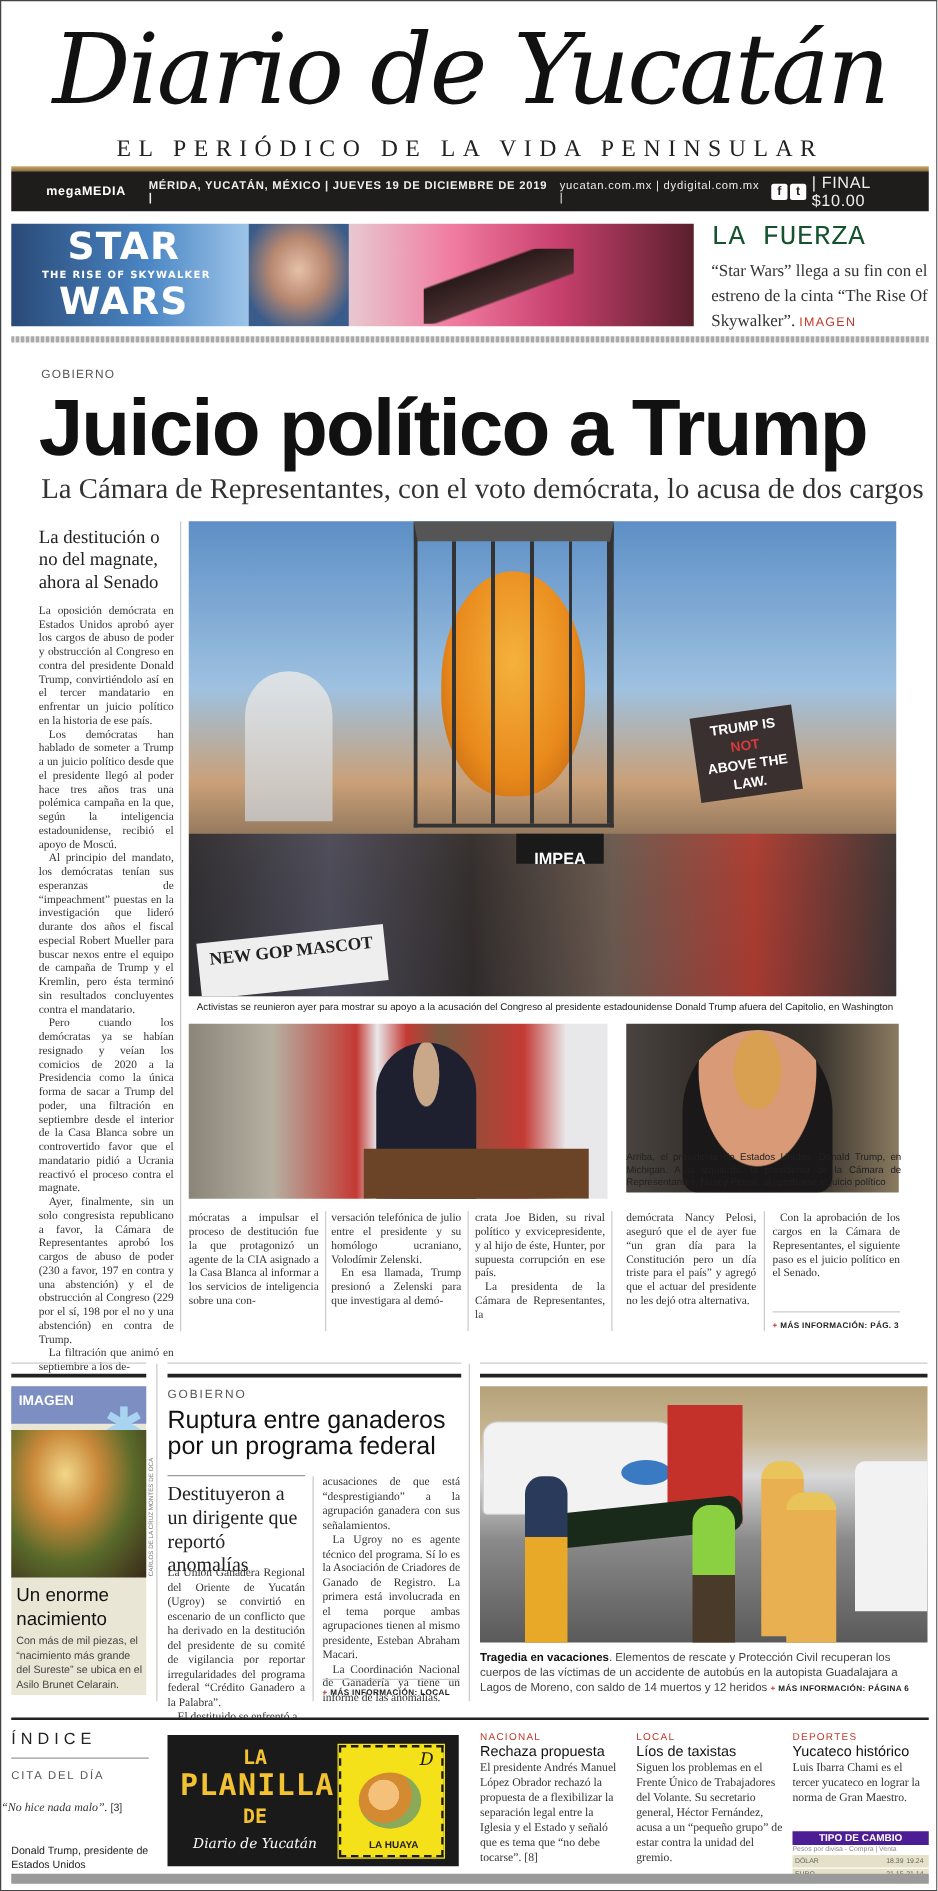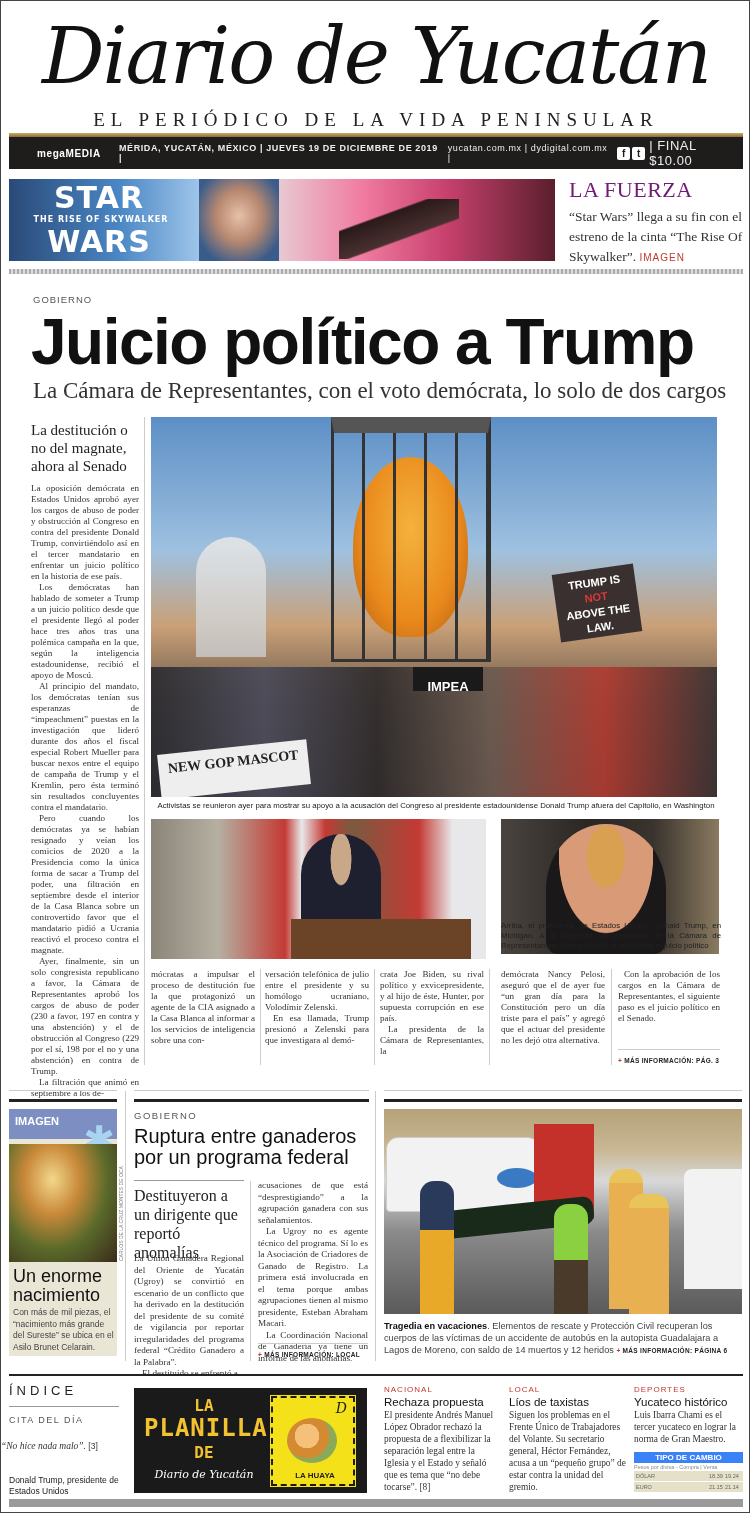--- a/index.html
+++ b/index.html
@@ -19,21 +19,21 @@
   .social { display: inline-flex; gap: 2px; margin: 0 4px; }
   .social span { width: 13px; height: 13px; background: #fff; color: #1f1c1c; font-size: 10px; font-weight: bold; text-align: center; line-height: 13px; border-radius: 2px; }
   .infobar .price { font-size: 13px; letter-spacing: 0.5px; }
 
   
   .swbanner { left: 8px; top: 178px; width: 546px; height: 82px; background: linear-gradient(90deg, #2a4a78 0%, #4a86c4 20%, #9fc6ea 35%, #e8c6d0 50%, #f07aa0 65%, #c8416e 80%, #5a1f2d 100%); overflow: hidden; }
   .sw-title { position: absolute; left: 20px; top: 4px; color: #fff; font-family: "DejaVu Sans", sans-serif; font-weight: bold; font-size: 30px; line-height: 30px; letter-spacing: 1px; text-align: center; width: 140px; }
   .sw-sub { position: absolute; left: 12px; top: 36px; width: 160px; color: #fff; font-family: "DejaVu Sans", sans-serif; font-size: 8px; font-weight: bold; letter-spacing: 1px; text-align: center; }
   .sw-face { position: absolute; left: 190px; top: 0; width: 80px; height: 82px; background: radial-gradient(ellipse at 50% 45%, #e6c0a8 0%, #b88870 40%, #3a5c8a 80%); }
   .sw-ship { position: absolute; left: 330px; top: 20px; width: 120px; height: 60px; background: linear-gradient(160deg, transparent 30%, #2a1a1a 32%, #4a3030 60%, transparent 62%); }
-  .lafuerza-head { left: 568px; top: 176px; font-family: Liberation Serif, serif; font-size: 22px; letter-spacing: 0.5px; color: #701a75; }
+  .lafuerza-head { left: 568px; top: 176px; font-family: Liberation Mono, monospace; font-size: 22px; letter-spacing: 0.5px; color: #14532d; }
   .lafuerza-body { left: 568px; top: 206px; width: 175px; font-size: 13.5px; line-height: 20px; color: #333; }
   .lafuerza-body .tag { font-family: "Liberation Sans", sans-serif; font-size: 10px; color: #c0392b; letter-spacing: 1px; }
   .dotrule { left: 8px; top: 268px; width: 734px; height: 5px; background: repeating-linear-gradient(90deg, #aaa 0 2px, #ddd 2px 4px); }
 
   
   .kicker { font-family: "Liberation Sans", sans-serif; font-size: 9.5px; letter-spacing: 1px; color: #555; }
   .mainhead { left: 30px; top: 306px; font-family: "Liberation Sans", sans-serif; font-weight: bold; font-size: 64px; letter-spacing: -1.5px; color: #111; line-height: 70px; }
   .subhead { left: 32px; top: 377px; font-size: 23px; color: #333; }
 
   
@@ -64,21 +64,21 @@
   .more { font-family: "Liberation Sans", sans-serif; font-weight: bold; font-size: 6.5px; color: #222; letter-spacing: 0.3px; }
   .more .plus { color: #c0392b; }
 
   
   .thickrule { height: 3px; background: #222; }
   .thinrule { height: 1px; background: #ccc; }
   .imagen-box { left: 8px; top: 1108px; width: 108px; height: 247px; background: #eae6d6; }
   .imagen-label { position: absolute; left: 0; top: 0; width: 108px; height: 30px; background: #7d8fc2; color: #fff; font-family: "Liberation Sans", sans-serif; font-weight: bold; font-size: 11px; padding: 6px; }
   .imagen-star { position: absolute; right: 2px; top: 16px; color: #a8d4f2; font-size: 38px; line-height: 30px; font-family: "DejaVu Sans", sans-serif; }
   .imagen-photo { position: absolute; left: 0; top: 35px; width: 108px; height: 118px; background: radial-gradient(ellipse at 40% 30%, #f2d78a 0%, #c9893a 30%, #5a6a2a 60%, #3a2a1a 100%); }
-  .imagen-title { position: absolute; left: 4px; top: 158px; width: 104px; font-family: "Liberation Sans", sans-serif; font-size: 18px; line-height: 19px; color: #111; }
+  .imagen-title { position: absolute; left: 4px; top: 158px; width: 104px; font-family: "Liberation Sans", sans-serif; font-size: 15px; line-height: 19px; color: #111; }
   .imagen-body { position: absolute; left: 4px; top: 198px; width: 102px; font-family: "Liberation Sans", sans-serif; font-size: 8.5px; line-height: 11.5px; color: #444; }
 
   .ruptura-head { left: 133px; top: 1125px; width: 240px; font-family: "Liberation Sans", sans-serif; font-size: 20px; line-height: 21px; color: #111; }
   .dest-head { left: 133px; top: 1185px; width: 110px; font-size: 16px; line-height: 19px; color: #222; }
 
   .bus-photo { left: 383px; top: 1108px; width: 358px; height: 205px; overflow: hidden; background: linear-gradient(180deg, #b5a27a 0%, #c9b894 20%, #d8d8d8 35%, #8a8a8a 60%, #5a5a5a 100%); }
   .van { position: absolute; left: 2px; top: 28px; width: 160px; height: 75px; background: #f2f2f2; border-radius: 12px 20px 4px 4px; border: 1px solid #ccc; }
   .van .logo-w { position: absolute; left: 110px; top: 30px; width: 40px; height: 20px; border-radius: 50%; background: #3a7ac2; }
   .firetruck { position: absolute; left: 150px; top: 15px; width: 60px; height: 95px; background: #c4312a; }
   .worker { position: absolute; width: 34px; height: 140px; background: linear-gradient(#2a3a5a 0 35%, #e8a828 35% 100%); border-radius: 14px 14px 0 0; }
@@ -98,21 +98,21 @@
   .planilla .fruit { position: absolute; left: 14px; top: 20px; width: 50px; height: 45px; border-radius: 50%; background: radial-gradient(circle at 40% 40%, #f5c07a 0 30%, #d48a30 31% 55%, #8aaa5a 56%); }
   .planilla .huaya { position: absolute; left: 0; bottom: 4px; width: 84px; text-align: center; font-family: "Liberation Sans", sans-serif; font-weight: bold; font-size: 8px; color: #222; }
   .planilla .mini-logo { position: absolute; left: 10px; top: 80px; width: 120px; text-align: center; font-family: "DejaVu Serif", serif; font-style: italic; font-size: 11px; color: #fff; }
 
   .brief { top: 1384px; width: 118px; }
   .brief .sec { font-family: "Liberation Sans", sans-serif; font-size: 8px; letter-spacing: 1px; color: #c0392b; }
   .brief .ttl { font-family: "Liberation Sans", sans-serif; font-size: 11.5px; color: #111; margin-top: 2px; }
   .brief .txt { font-size: 9.4px; line-height: 12px; color: #333; margin-top: 1px; }
 
   .fx { left: 633px; top: 1451px; width: 109px; }
-  .fx .hd { background: #3b82f6; color: #fff; font-family: "Liberation Sans", sans-serif; font-weight: bold; font-size: 8px; text-align: center; height: 11px; line-height: 11px; }
+  .fx .hd { background: #4c1d95; color: #fff; font-family: "Liberation Sans", sans-serif; font-weight: bold; font-size: 8px; text-align: center; height: 11px; line-height: 11px; margin-top: 13px; }
   .fx .sub { font-family: "Liberation Sans", sans-serif; font-size: 5.5px; color: #888; margin-top: 1px; }
   .fx .row { display: flex; background: #e5e0c8; font-family: "Liberation Sans", sans-serif; font-size: 5.5px; color: #666; height: 10px; line-height: 10px; margin-top: 1px; padding: 0 2px; }
   .fx .row span:first-child { flex: 1; }
   .fx .row span { width: 16px; }
   .bottombar { left: 8px; top: 1498px; width: 734px; height: 8px; background: #9a9a9a; }
 </style>
 </head>
 <body>
 
 <div class="page">
@@ -140,21 +140,21 @@
   </div>
   <div class="abs lafuerza-head">LA FUERZA</div>
   <div class="abs lafuerza-body">
     <span>“Star Wars” llega a su fin con el estreno de la cinta “The Rise Of Skywalker”.</span>
     <span class="tag">IMAGEN</span>
   </div>
   <div class="abs dotrule"></div>
 
   <div class="abs kicker" style="left:32px;top:293px">GOBIERNO</div>
   <div class="abs mainhead">Juicio político a Trump</div>
-  <div class="abs subhead">La Cámara de Representantes, con el voto demócrata, lo solo de dos cargos</div>
+  <div class="abs subhead">La Cámara de Representantes, con el voto demócrata, lo acusa de dos cargos</div>
 
   <div class="abs leftcol">
     <h3>La destitución o no del magnate, ahora al Senado</h3>
     <div class="body-text">
       <p>La oposición demócrata en Estados Unidos aprobó ayer los cargos de abuso de poder y obstrucción al Congreso en contra del presidente Donald Trump, convirtiéndolo así en el tercer mandatario en enfrentar un juicio político en la historia de ese país.</p>
       <p>Los demócratas han hablado de someter a Trump a un juicio político desde que el presidente llegó al poder hace tres años tras una polémica campaña en la que, según la inteligencia estadounidense, recibió el apoyo de Moscú.</p>
       <p>Al principio del mandato, los demócratas tenían sus esperanzas de “impeachment” puestas en la investigación que lideró durante dos años el fiscal especial Robert Mueller para buscar nexos entre el equipo de campaña de Trump y el Kremlin, pero ésta terminó sin resultados concluyentes contra el mandatario.</p>
       <p>Pero cuando los demócratas ya se habían resignado y veían los comicios de 2020 a la Presidencia como la única forma de sacar a Trump del poder, una filtración en septiembre desde el interior de la Casa Blanca sobre un controvertido favor que el mandatario pidió a Ucrania reactivó el proceso contra el magnate.</p>
       <p>Ayer, finalmente, sin un solo congresista republicano a favor, la Cámara de Representantes aprobó los cargos de abuso de poder (230 a favor, 197 en contra y una abstención) y el de obstrucción al Congreso (229 por el sí, 198 por el no y una abstención) en contra de Trump.</p>
       <p>La filtración que animó en septiembre a los de-</p>

